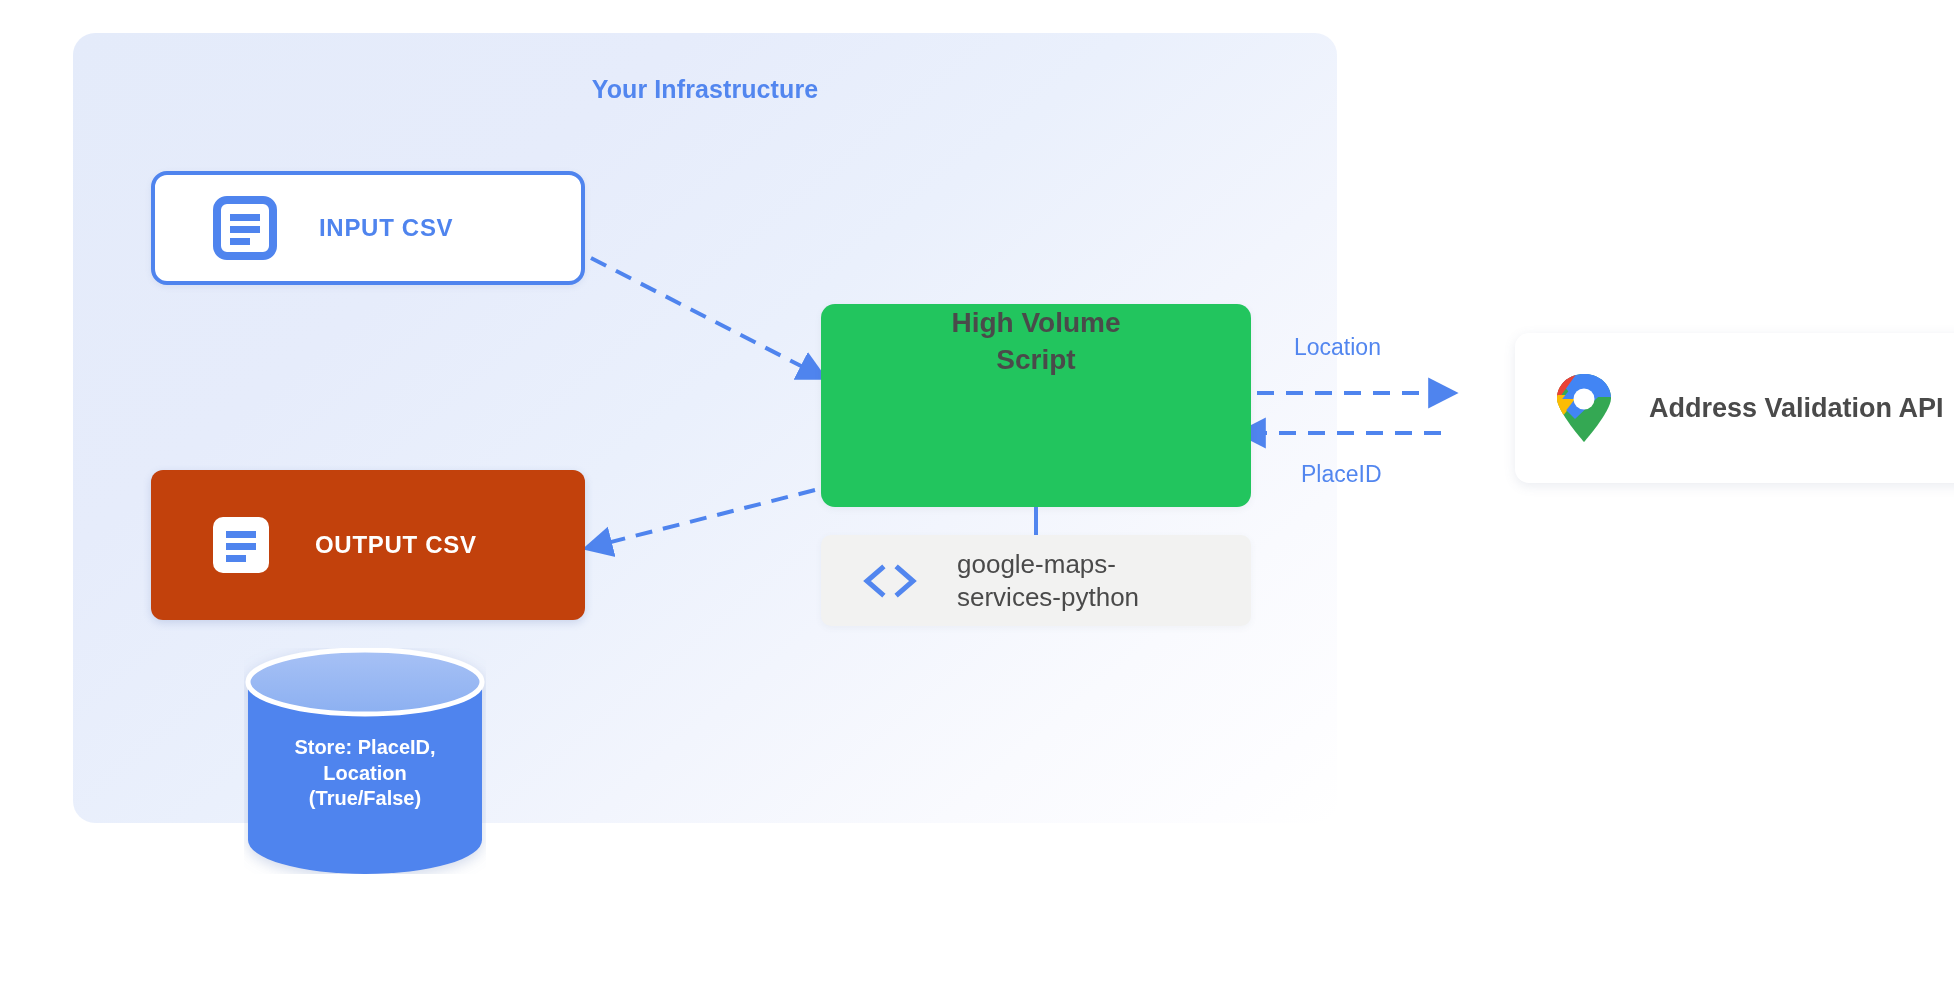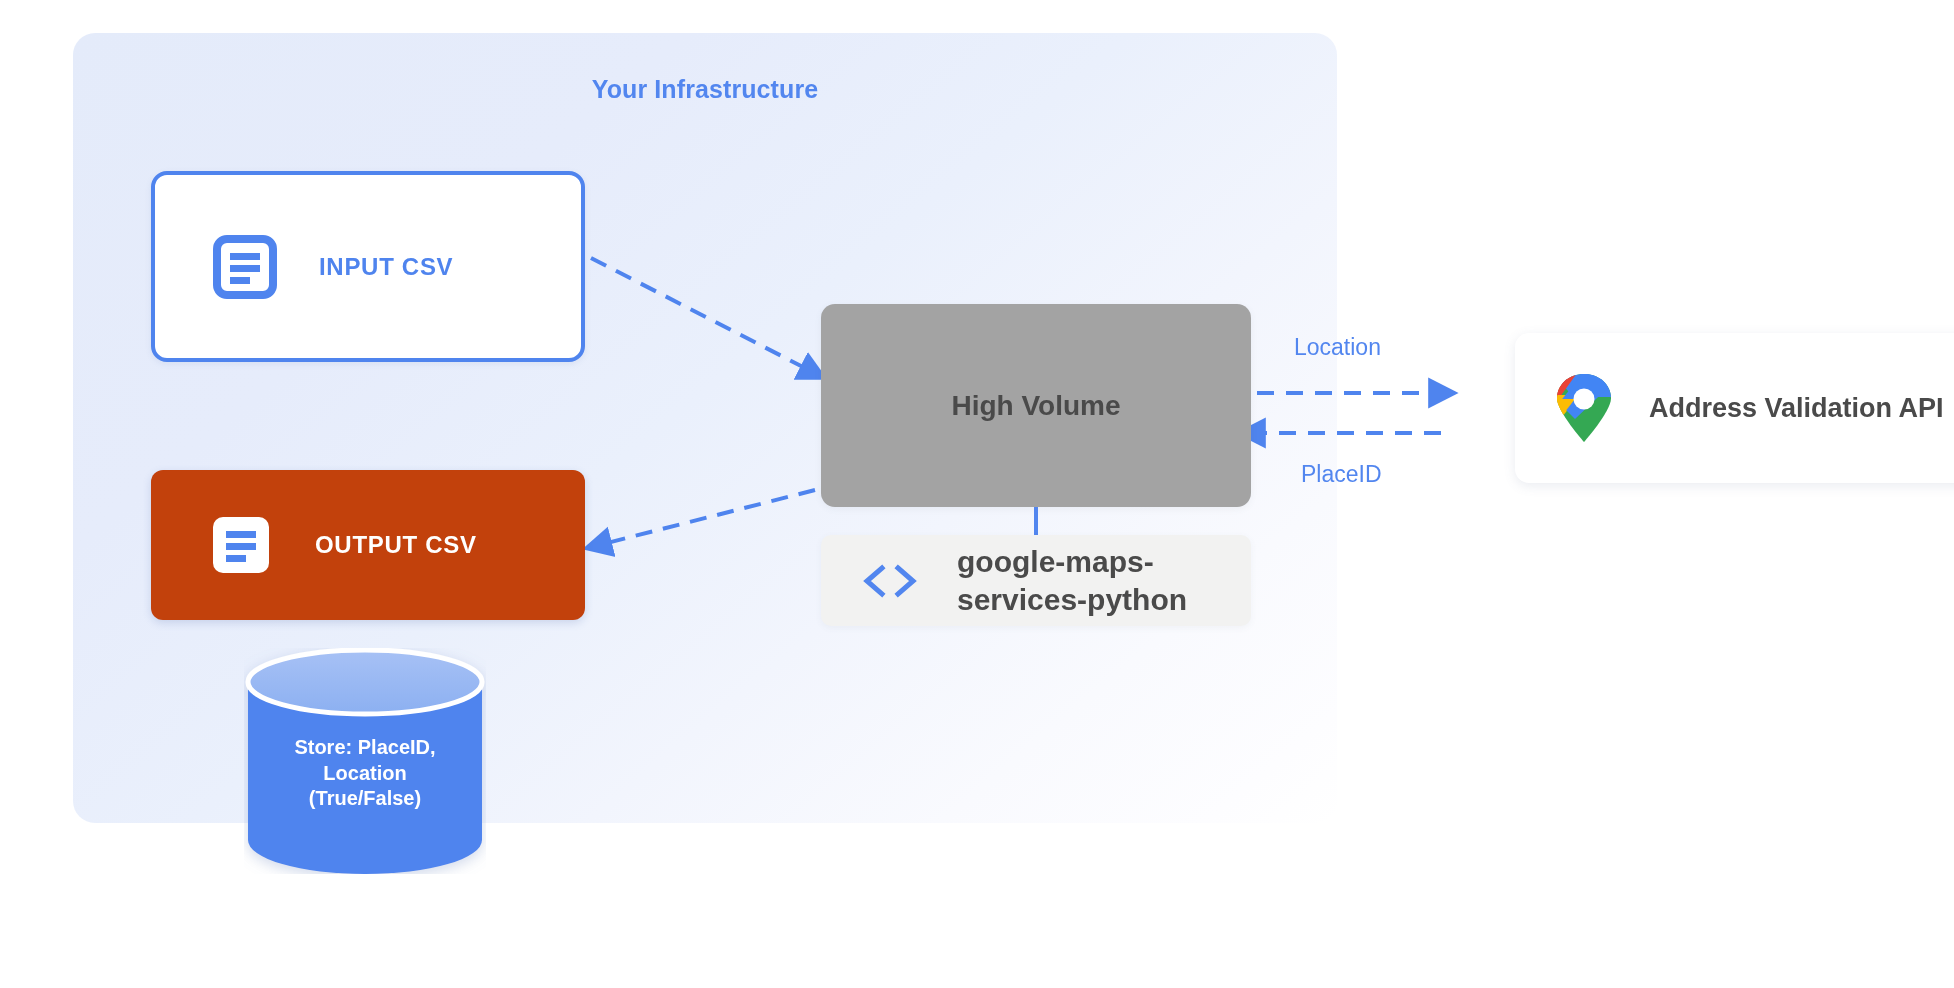--- a/index.html
+++ b/index.html
@@ -55,21 +55,21 @@
     box-sizing: border-box;
     display: flex;
     align-items: center;
   }
 
   
   .input-csv {
     left: 122px;
     top: 171px;
     width: 434px;
-    height: 191px;
+    height: 114px;
     background: #ffffff;
     border: 4px solid #4f84ee;
     border-radius: 16px;
     box-shadow: 0 2px 6px rgba(80,110,170,0.10);
     padding-left: 58px;
     text-align: right;
   }
   .input-csv .label {
     font-size: 24px;
     font-weight: bold;
@@ -100,24 +100,23 @@
   
   .doc-icon { width: 64px; height: 64px; flex: 0 0 auto; }
 
   
   .script-box {
     position: absolute;
     left: 792px;
     top: 304px;
     width: 430px;
     height: 203px;
-    background: #a3a3a3;
+    background: #22c55e;
     border-radius: 14px;
     display: flex;
-    align-items: center;
     justify-content: center;
     box-shadow: 0 2px 7px rgba(90,100,120,0.07);
   }
   .script-box .title {
     font-size: 28px;
     font-weight: bold;
     color: #4a4a4a;
     line-height: 1.33;
     text-align: center;
   }
@@ -141,22 +140,22 @@
     background: #f2f2f1;
     border-radius: 10px;
     display: flex;
     align-items: center;
     padding-left: 40px;
     box-sizing: border-box;
     box-shadow: 0 2px 7px rgba(90,100,120,0.06);
   }
   .lib-box .code-icon { width: 58px; height: 40px; flex: 0 0 auto; }
   .lib-box .label {
-    font-size: 30px;
-    font-weight: bold;
+    font-size: 26px;
+    font-weight: normal;
     color: #4a4a4a;
     line-height: 1.25;
     margin-left: 38px;
   }
 
   
   .api-box {
     position: absolute;
     left: 1486px;
     top: 333px;
@@ -267,20 +266,21 @@
       <rect x="17" y="18" width="30" height="7" fill="#4f84ee"></rect>
       <rect x="17" y="30" width="30" height="7" fill="#4f84ee"></rect>
       <rect x="17" y="42" width="20" height="7" fill="#4f84ee"></rect>
     </svg>
     <span class="label">OUTPUT CSV</span>
   </div>
 
   <div class="script-box">
     <div class="title">
       <div>High Volume</div>
+      <div>Script</div>
     </div>
   </div>
 
   <div class="connector"></div>
 
   <div class="lib-box">
     <svg class="code-icon" viewBox="0 0 58 40" xmlns="http://www.w3.org/2000/svg">
       <polyline points="21,7 6,20 21,33" fill="none" stroke="#5286ef" stroke-width="5" stroke-linecap="square" stroke-linejoin="miter"></polyline>
       <polyline points="37,7 52,20 37,33" fill="none" stroke="#5286ef" stroke-width="5" stroke-linecap="square" stroke-linejoin="miter"></polyline>
     </svg>

